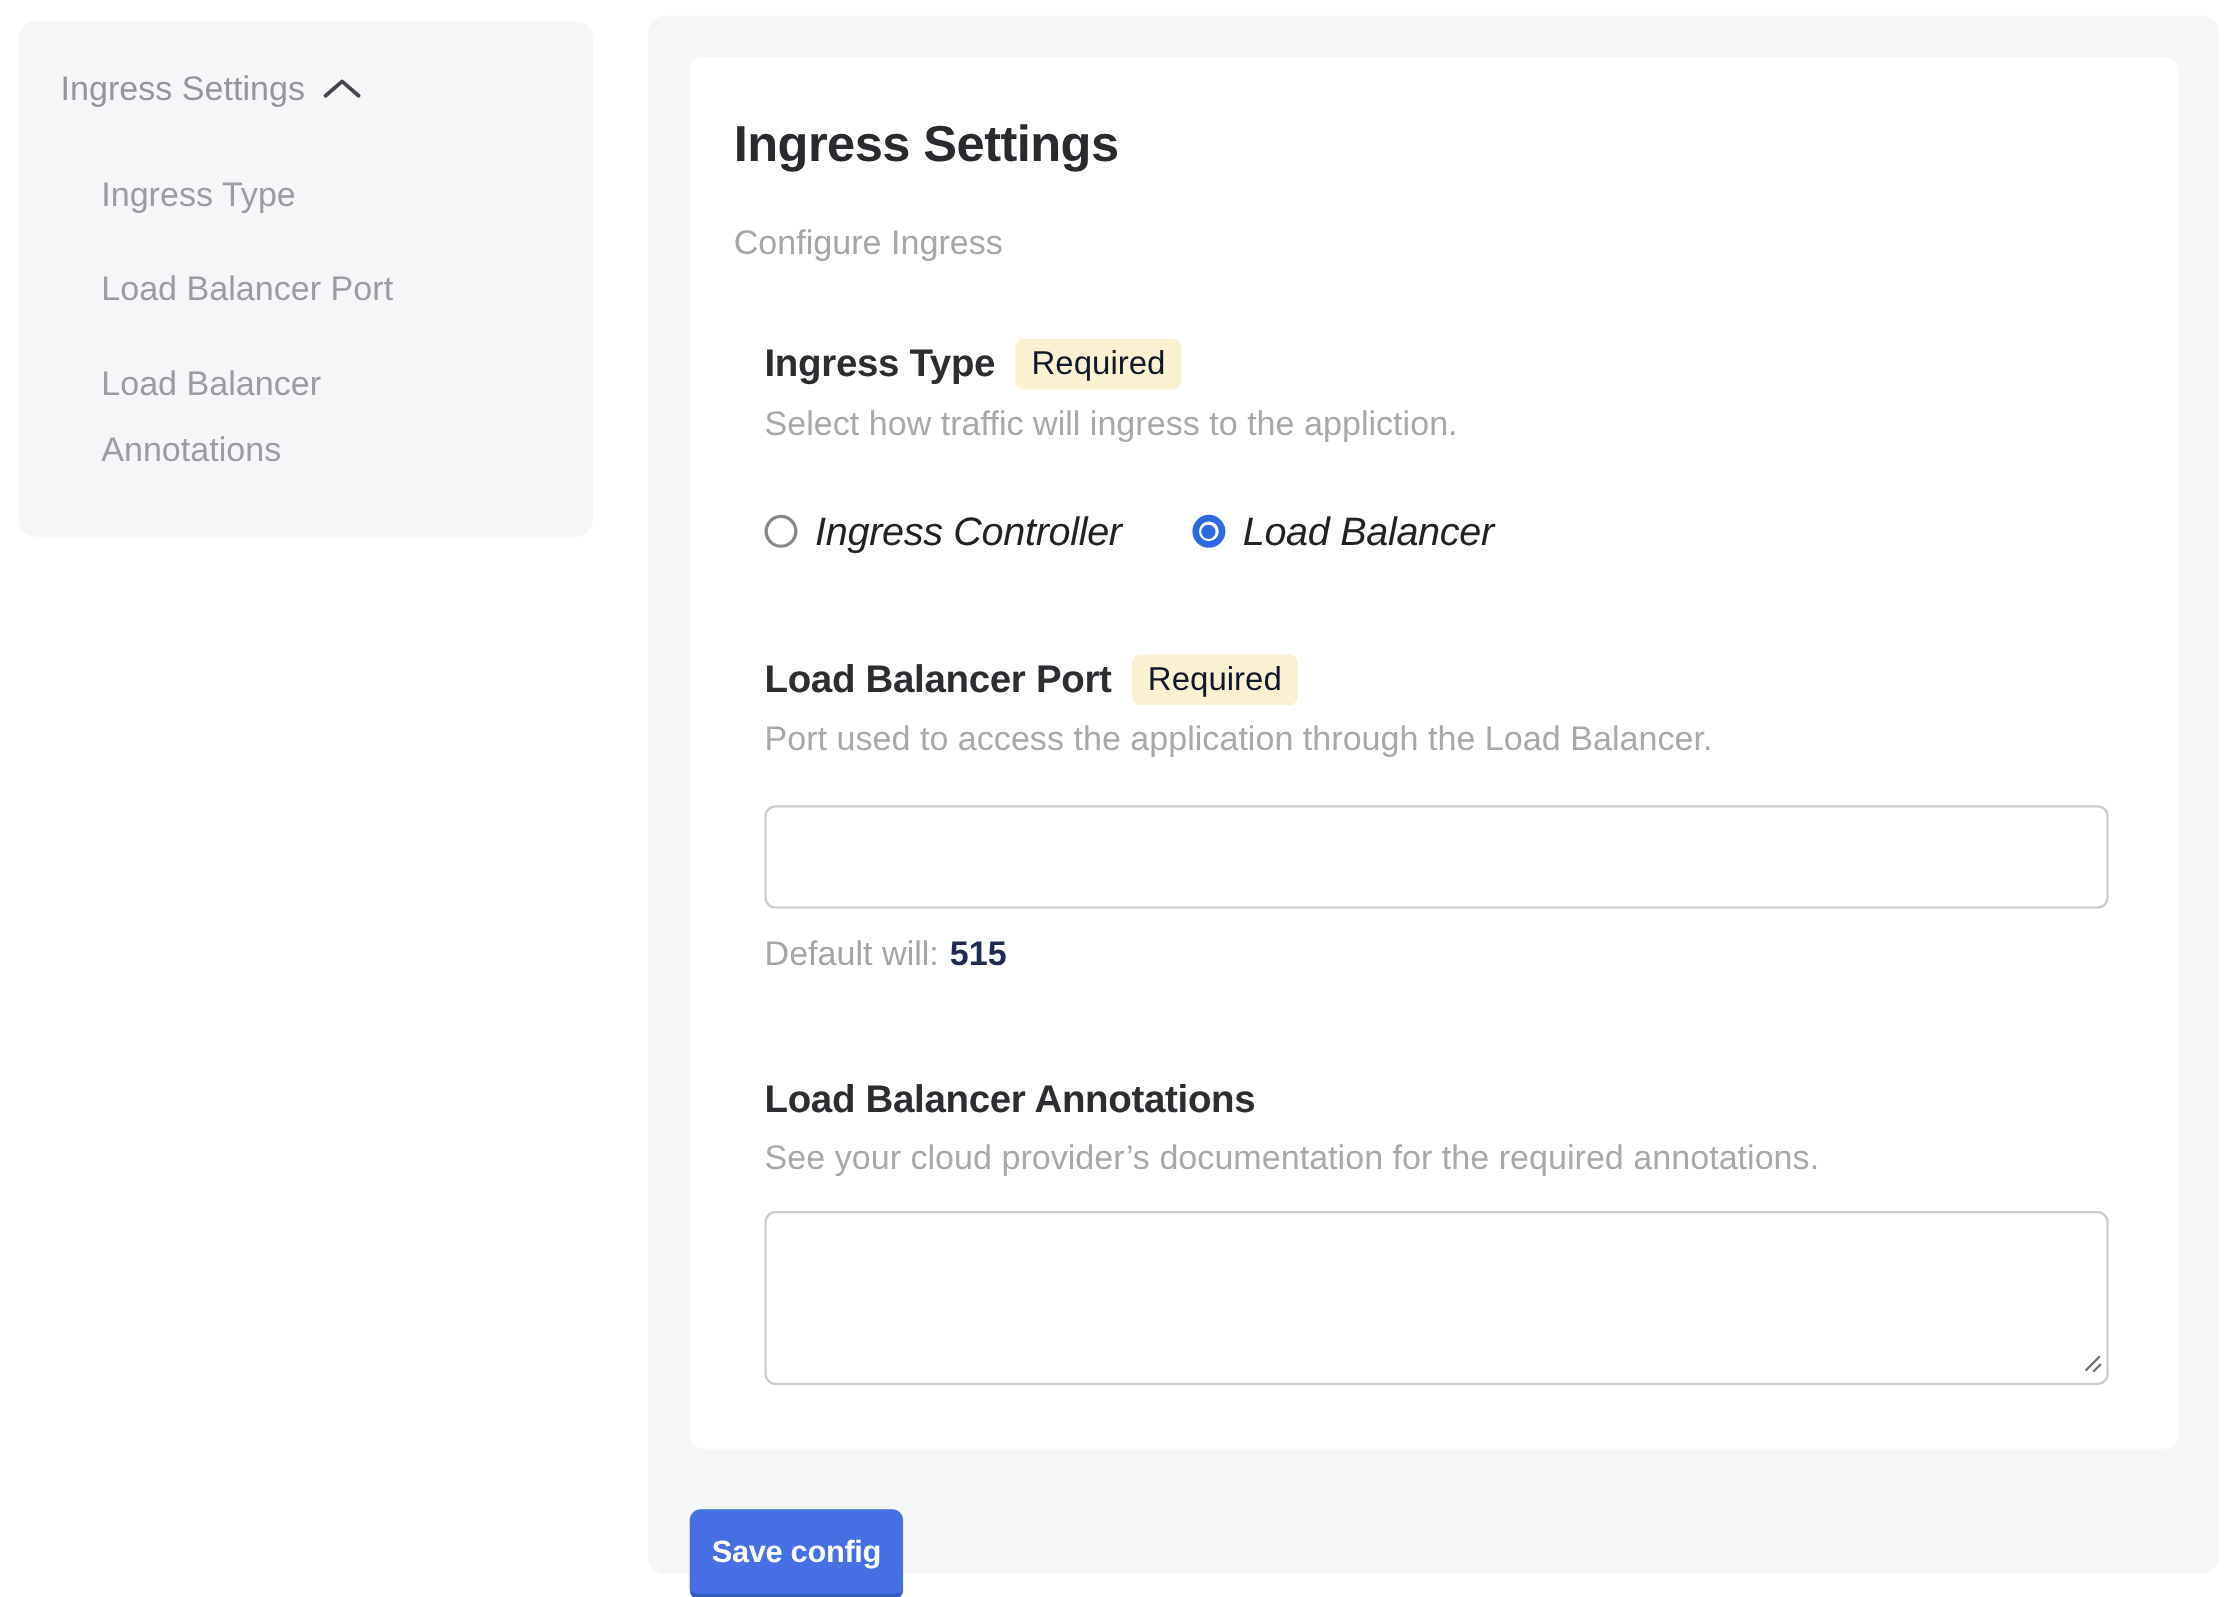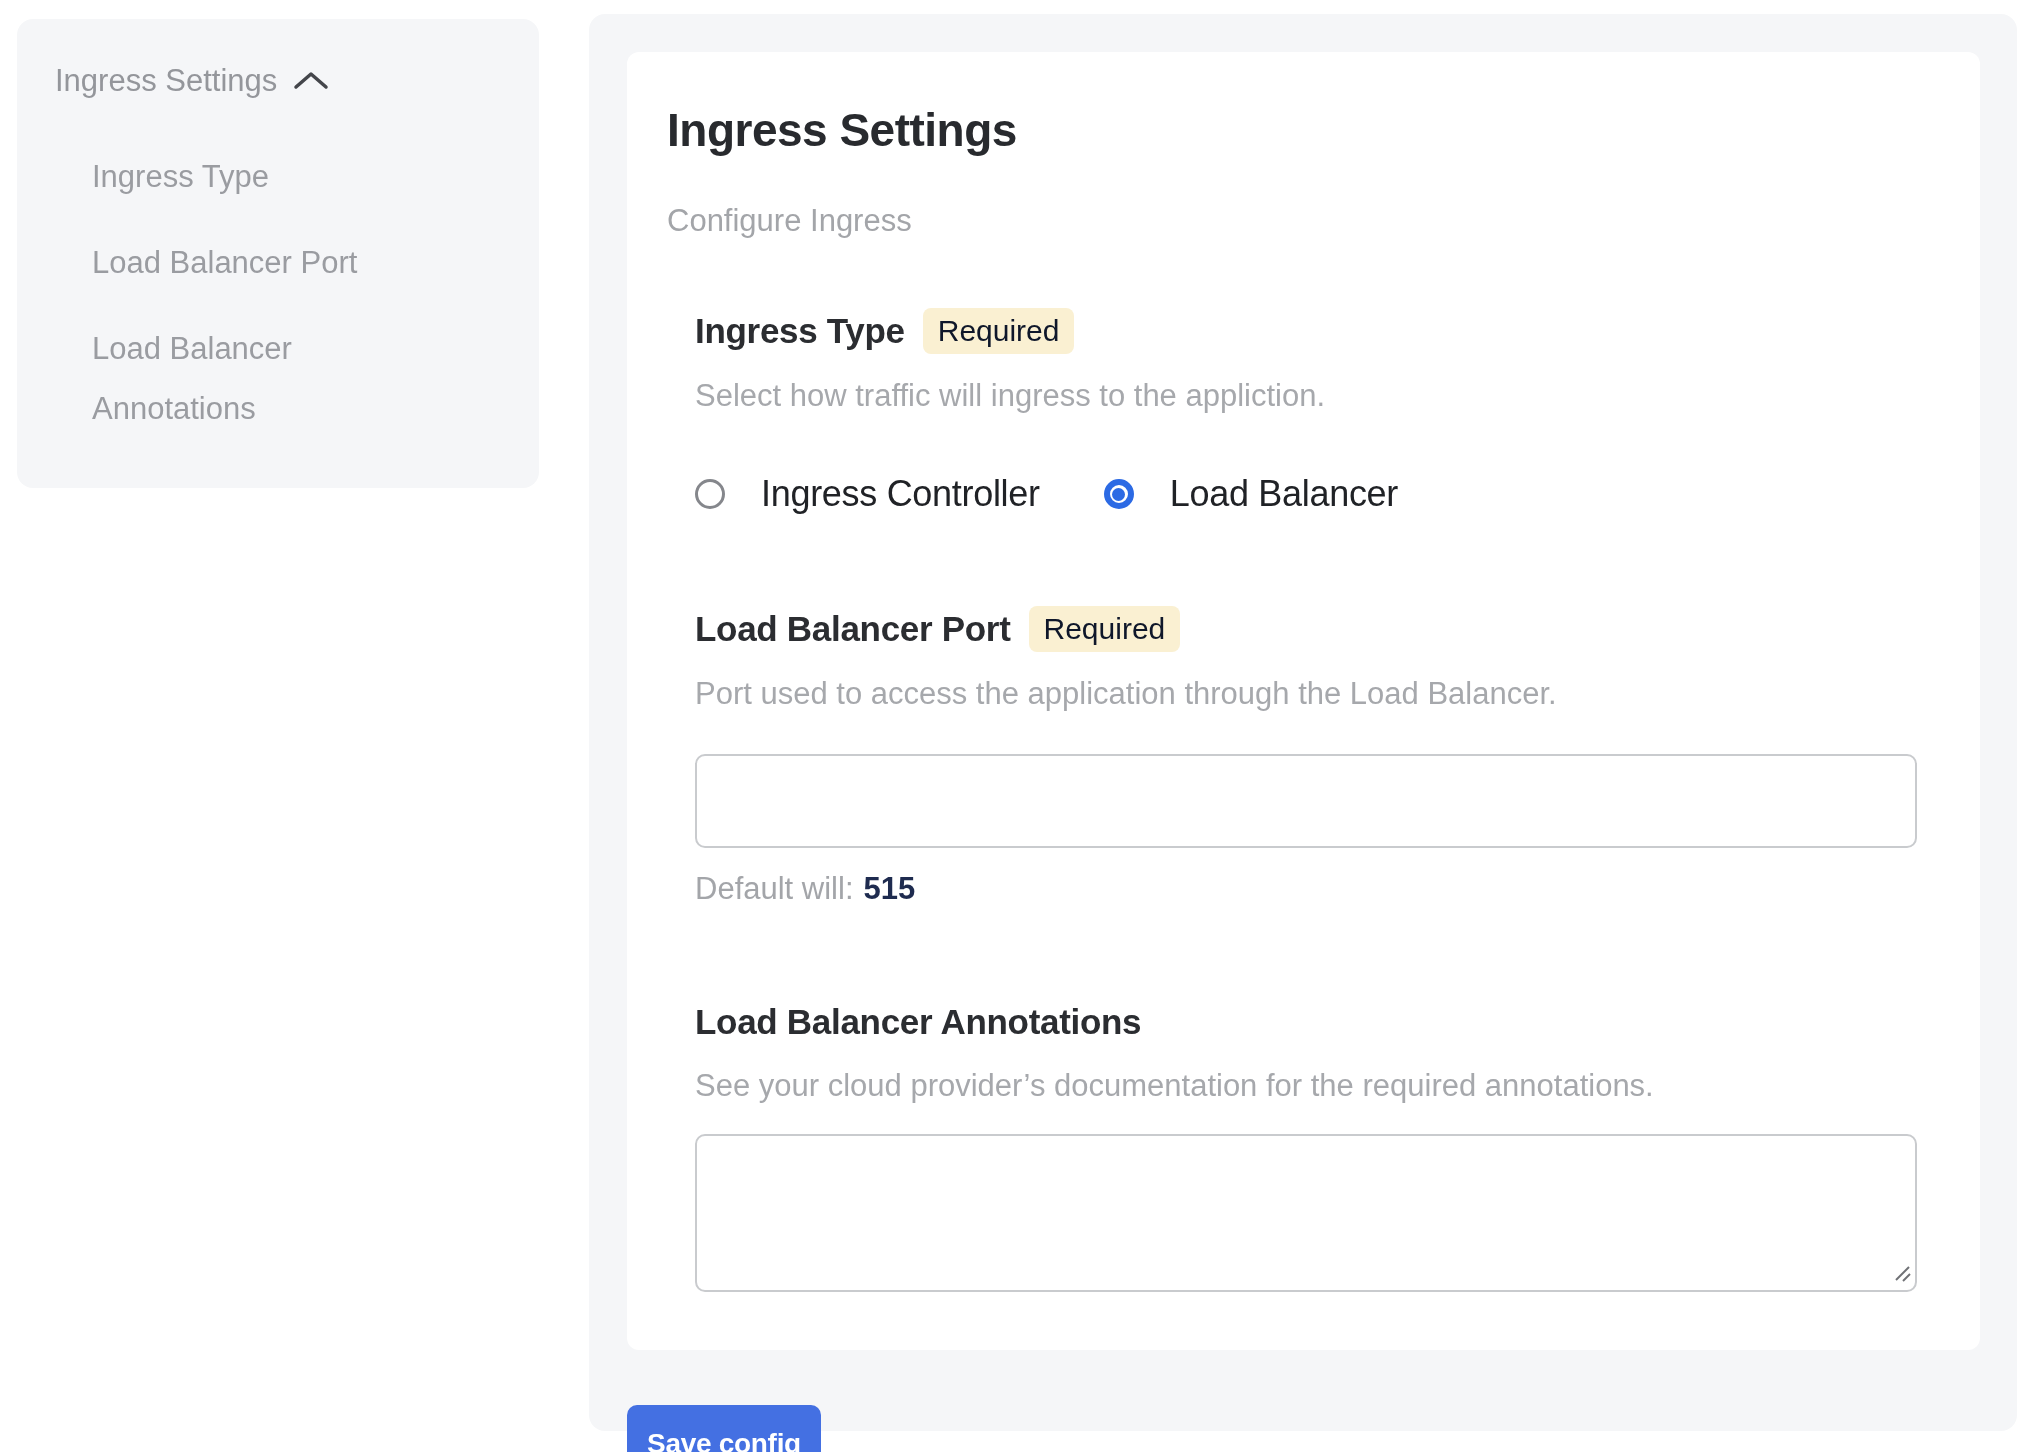--- a/index.html
+++ b/index.html
@@ -71,28 +71,28 @@
     letter-spacing: -0.3px;
   }
   .badge {
     display: inline-flex; align-items: center;
     background: #faf0d2; color: #0f172a;
     font-size: 30px; line-height: 30px;
     padding: 8px 15px;
     border-radius: 8px;
   }
   .section-desc {
-    margin-top: 24px;
+    margin-top: 13px;
     font-size: 31px; line-height: 36px;
     color: #a6a8ac;
   }
 
   .sec-ingress-type { margin-top: 70px; }
   .radio-row { margin-top: 58px; display: flex; align-items: center; column-gap: 64px; }
-  .radio-option { display: flex; align-items: center; gap: 36px; cursor: pointer; }
+  .radio-option { display: flex; align-items: center; gap: 16px; cursor: pointer; font-style: italic; }
   .radio-circle {
     width: 30px; height: 30px; border-radius: 50%;
     border: 3px solid #85878c; background: #ffffff;
     flex: 0 0 auto;
   }
   .radio-option.selected .radio-circle {
     border: 6px solid #2c6ae4;
     display: flex; align-items: center; justify-content: center;
   }
   .radio-option.selected .radio-circle::after {

